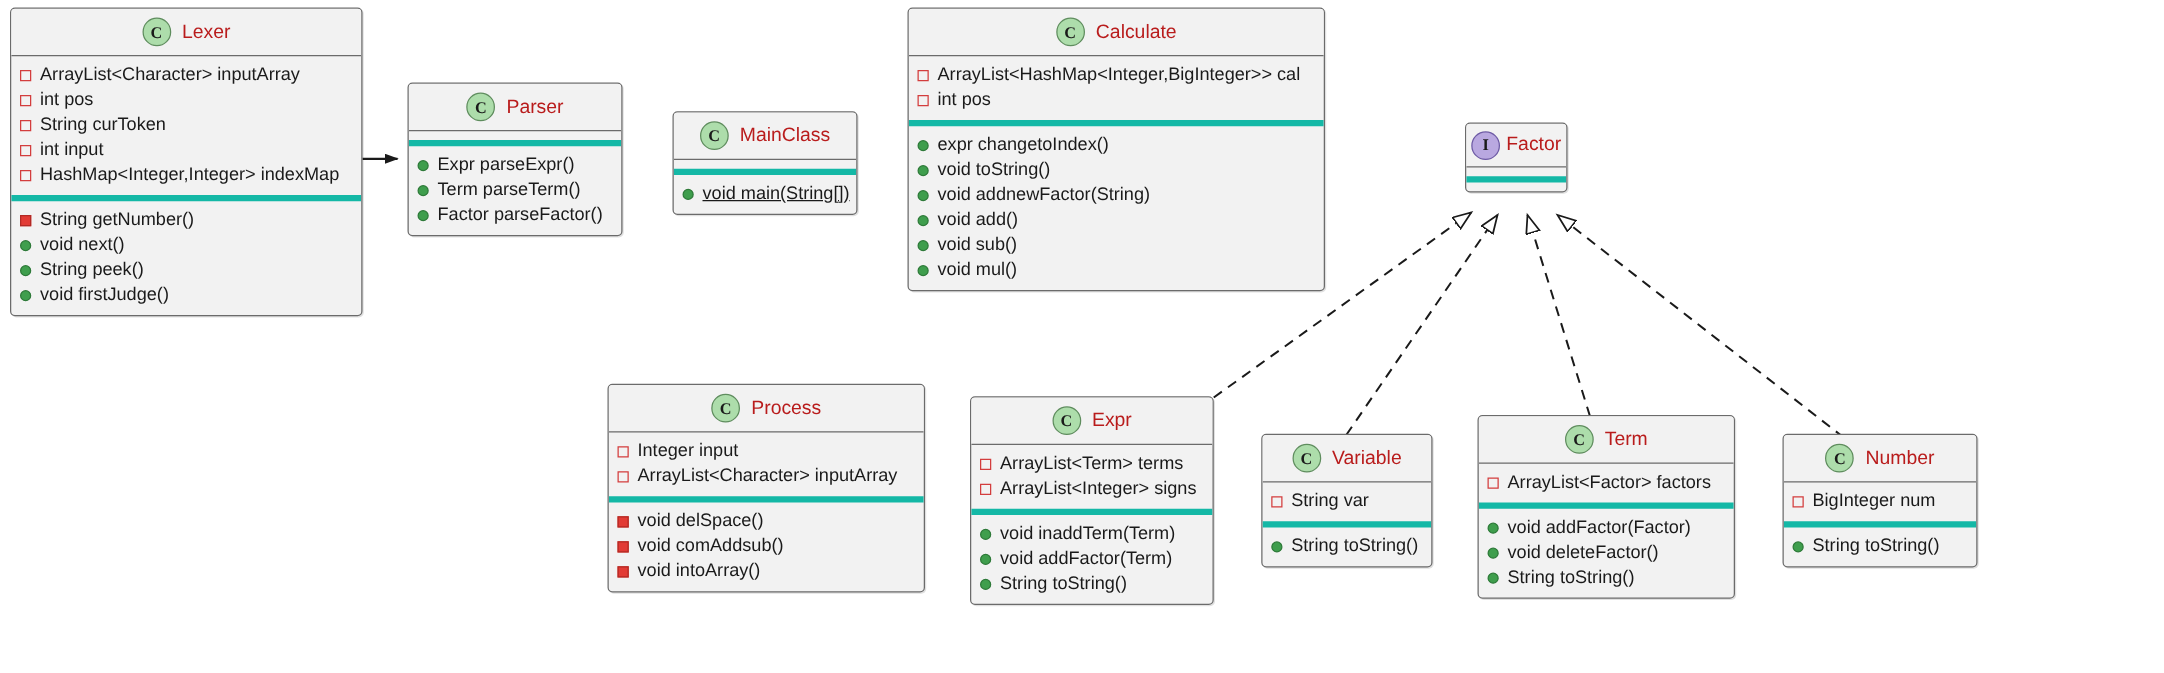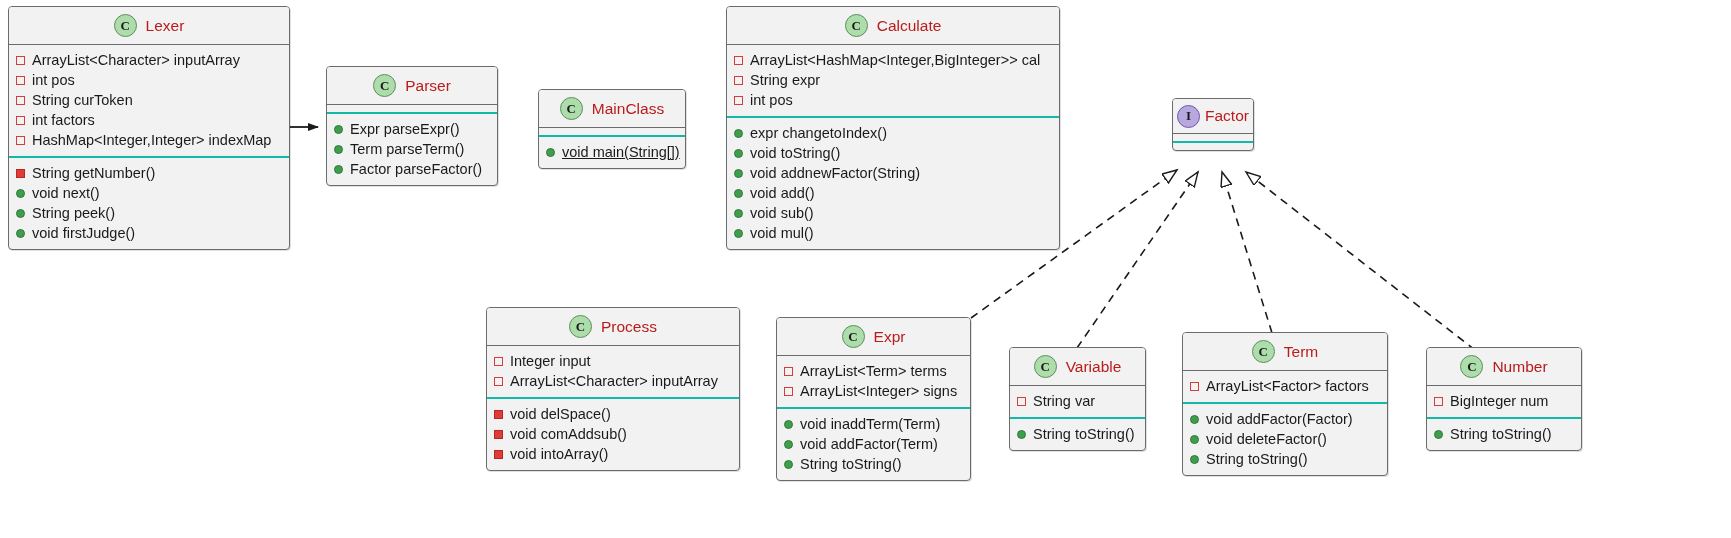--- a/index.html
+++ b/index.html
@@ -68,21 +68,21 @@
     border: 1px solid #6e5ba5;
   }
   .uml-title {
     font-size: 15.5px;
     color: #b91c1c;
     white-space: nowrap;
   }
   .uml-title.italic { }
 
   .uml-section {
-    border-bottom: 2px solid #14b8a6;
+    border-bottom: 5px solid #14b8a6;
     padding: 5px 7px 6px 7px;
   }
   .uml-section:last-child { border-bottom: none; }
   .uml-section.empty {
     padding: 0;
     height: 7px;
   }
   .uml-row {
     display: flex;
     align-items: center;
@@ -155,21 +155,21 @@
       <div class="uml-row">
         <span class="vis-marker vis-private-field"></span>
         <span class="member-text">int pos</span>
       </div>
       <div class="uml-row">
         <span class="vis-marker vis-private-field"></span>
         <span class="member-text">String curToken</span>
       </div>
       <div class="uml-row">
         <span class="vis-marker vis-private-field"></span>
-        <span class="member-text">int factors</span>
+        <span class="member-text">int input</span>
       </div>
       <div class="uml-row">
         <span class="vis-marker vis-private-field"></span>
         <span class="member-text">HashMap&lt;Integer,Integer&gt; indexMap</span>
       </div>
     </div>
     <div class="uml-section">
       <div class="uml-row">
         <span class="vis-marker vis-private-method"></span>
         <span class="member-text">String getNumber()</span>
@@ -227,24 +227,20 @@
 
   <div class="uml-class" style="left:726px; top:6px; width:334px;">
     <div class="uml-header">
       <span class="stereo-icon class-icon">C</span>
       <span class="uml-title">Calculate</span>
     </div>
     <div class="uml-section">
       <div class="uml-row">
         <span class="vis-marker vis-private-field"></span>
         <span class="member-text">ArrayList&lt;HashMap&lt;Integer,BigInteger&gt;&gt; cal</span>
-      </div>
-      <div class="uml-row">
-        <span class="vis-marker vis-private-field"></span>
-        <span class="member-text">String expr</span>
       </div>
       <div class="uml-row">
         <span class="vis-marker vis-private-field"></span>
         <span class="member-text">int pos</span>
       </div>
     </div>
     <div class="uml-section">
       <div class="uml-row">
         <span class="vis-marker vis-public-method"></span>
         <span class="member-text">expr changetoIndex()</span>

